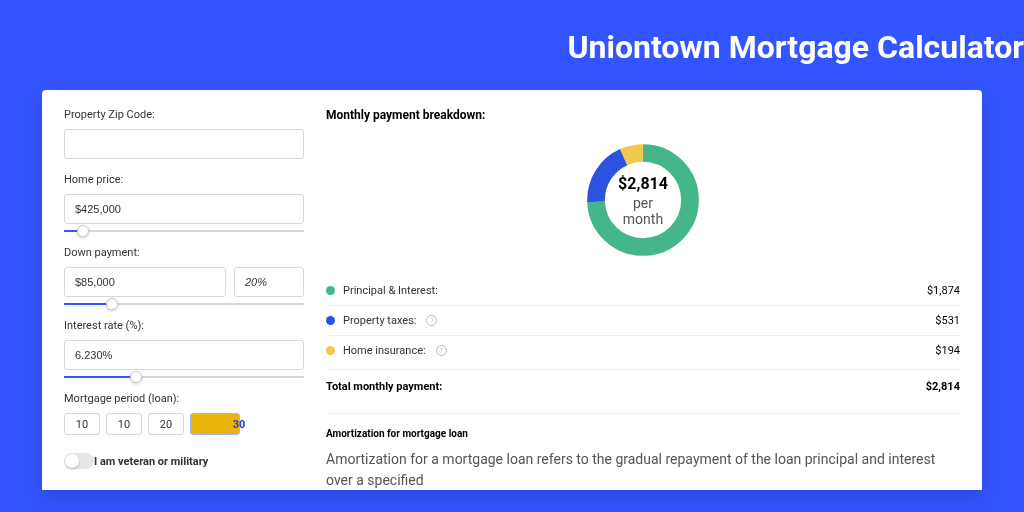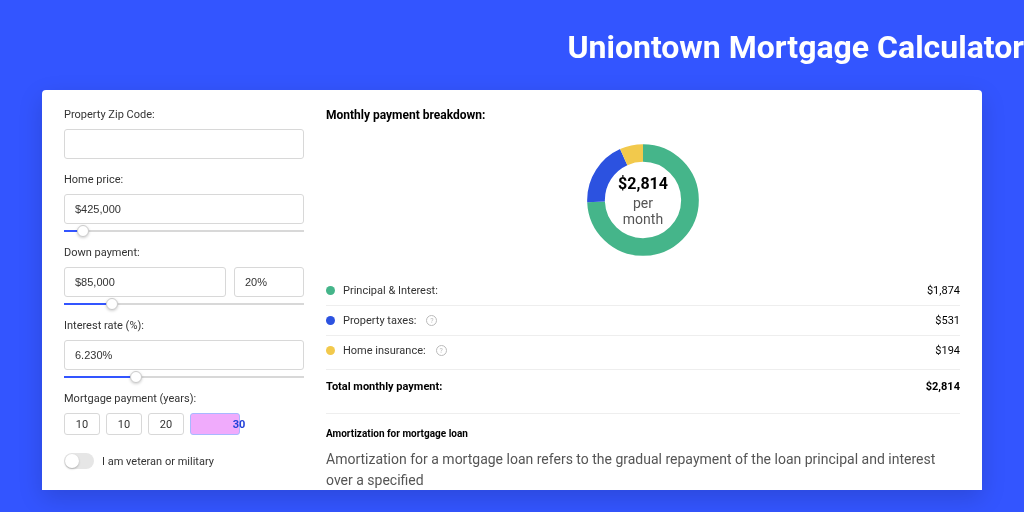--- a/index.html
+++ b/index.html
@@ -65,44 +65,45 @@
   top: -5px;
   width: 12px; height: 12px;
   background: #fff;
   border: 1px solid #ccc;
   border-radius: 50%;
   box-shadow: 0 1px 3px rgba(0,0,0,.2);
   transform: translateX(-50%);
 }
 .dp-row { display: flex; gap: 8px; border-radius: 13px; }
 .dp-row .text-input:first-child { flex: 1; }
-.dp-row .text-input.pct { width: 70px; flex: none; }
+.dp-row .text-input.pct { width: 70px; flex: none; font-style: italic; }
 .period-row { display: flex; gap: 6px; }
 .period-btn {
   width: 36px; height: 22px;
   font-size: 11px;
   border: 1px solid #d8d8d8;
   background: #fff;
   border-radius: 3px;
   cursor: pointer;
   color: #333;
   display: flex; align-items: center; justify-content: center; text-align: right;
 }
 .period-btn.active {
-  background: #f0abfc;
+  background: #eab308;
   border-color: #a8b8ff;
   color: #2340d8;
   font-weight: 700;
   padding-left: 48px;
 }
 .toggle-row {
   display: flex;
   align-items: center;
-  gap: 8px;
+  gap: 0;
   margin-top: 18px;
+  font-weight: bold;
 }
 .toggle {
   width: 30px; height: 16px;
   background: #e6e6e6;
   border-radius: 999px;
   position: relative;
 }
 .toggle-knob {
   position: absolute;
   left: 1px; top: 1px;
@@ -222,21 +223,21 @@
       <div class="group">
         <label class="field-label">Interest rate (%):</label>
         <input class="text-input" value="6.230%" style="">
         <div class="slider-track">
           <div class="slider-fill" id="rate-fill" style="width: 30%;"></div>
           <div class="slider-thumb" id="rate-thumb" style="left: 30%;"></div>
         </div>
       </div>
 
       <div class="group">
-        <label class="field-label">Mortgage payment (years):</label>
+        <label class="field-label">Mortgage period (loan):</label>
         <div class="period-row" id="period-row">
             <div class="period-btn">10</div>
             <div class="period-btn">10</div>
             <div class="period-btn">20</div>
             <div class="period-btn active">30</div>
           </div>
       </div>
 
       <div class="toggle-row">
         <div class="toggle">

